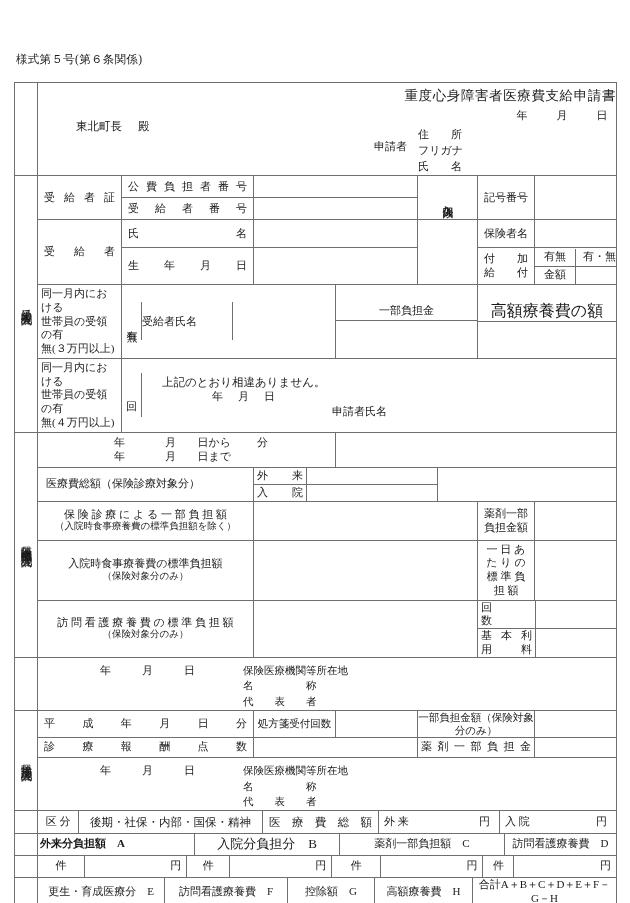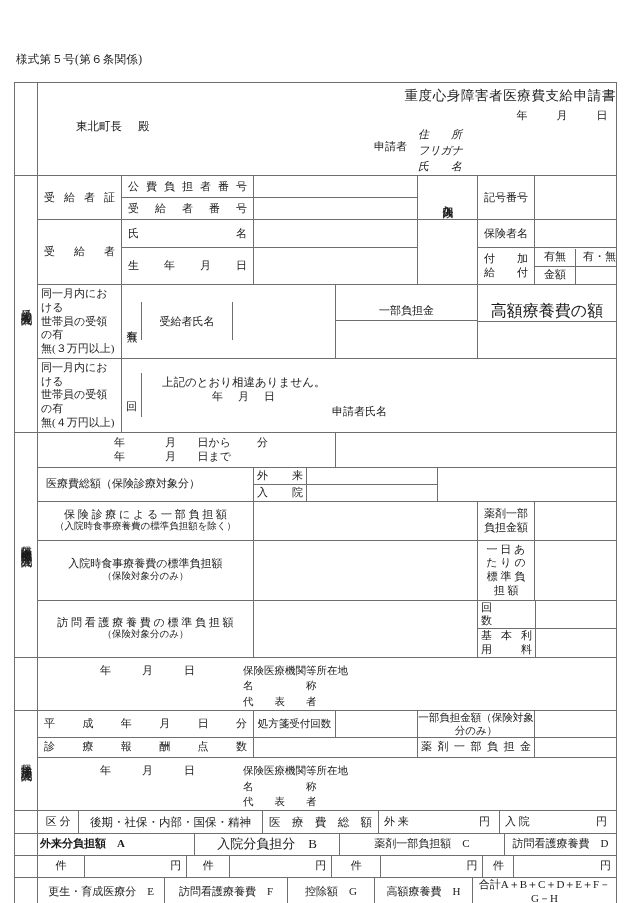--- a/index.html
+++ b/index.html
@@ -123,21 +123,20 @@
   .hdr-applicant .lab {
     display: inline-block;
     vertical-align: top;
     padding-top: 13px;
     width: 44px;
   }
   .hdr-applicant .rows {
     display: inline-block;
     vertical-align: top;
     width: 56px;
-    font-style: italic;
   }
   .hdr-applicant .rows div {
     line-height: 1.45;
     text-align: justify;
     text-align-last: justify;
   }
   .hdr-applicant .rows div.nospread {
     text-align-last: auto;
   }
 
@@ -278,21 +277,21 @@
         <div>世帯員の受領の有</div>
         <div>無(３万円以上)</div>
       </td>
       <td style="padding:0" colspan="2">
         <table style="width:100%;border-collapse:collapse;table-layout:fixed">
           <tbody>
                 <tr>
             <td rowspan="2" class="vlabel" style="border:none;border-right:1px solid #6f6f6f;width:19px">
               <span>有無</span>
             </td>
-            <td rowspan="2" style="border:none;border-right:1px solid #6f6f6f;width:90px;text-align:center;font-size:11px">受給者氏名</td>
+            <td rowspan="2" style="border:none;border-right:1px solid #6f6f6f;width:90px;text-align:left;font-size:11px">受給者氏名</td>
             <td style="border:none;height:19px"></td>
           </tr>
           <tr>
                   <td style="border:none;height:19px"></td>
                 </tr>
         </tbody>
             </table>
       </td>
       <td colspan="2" style="padding:0">
         <table style="width:100%;border-collapse:collapse">

